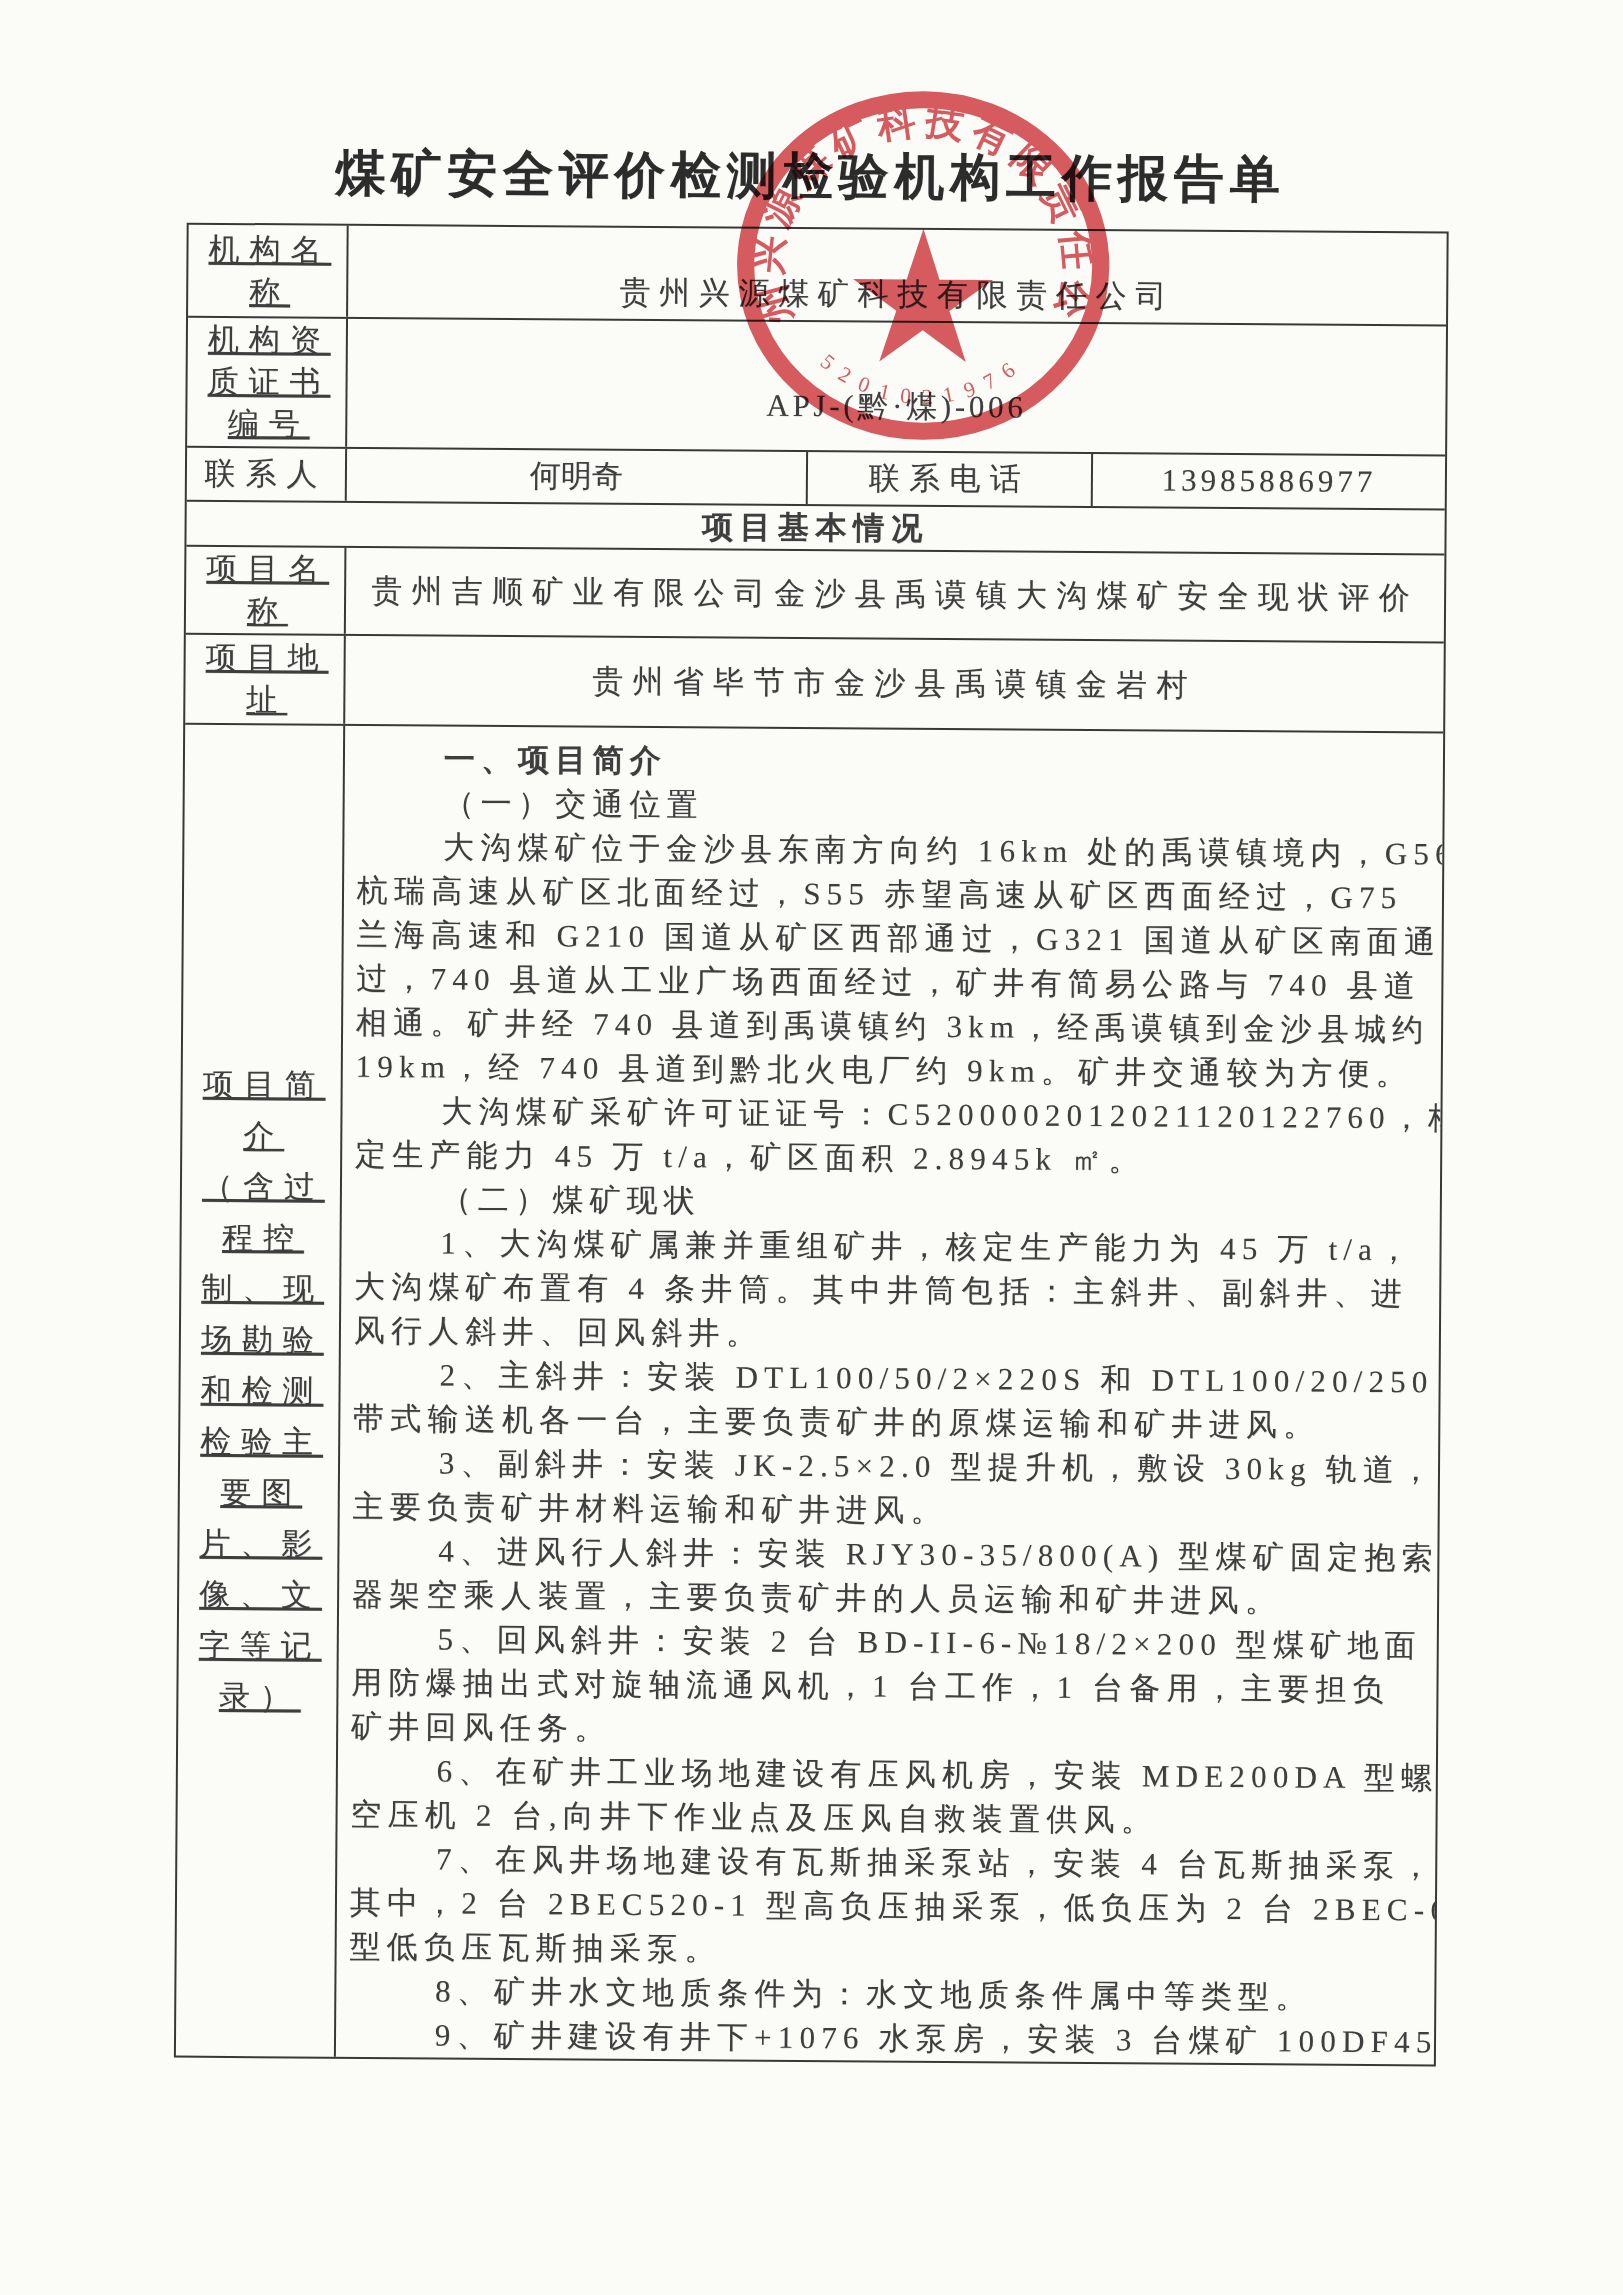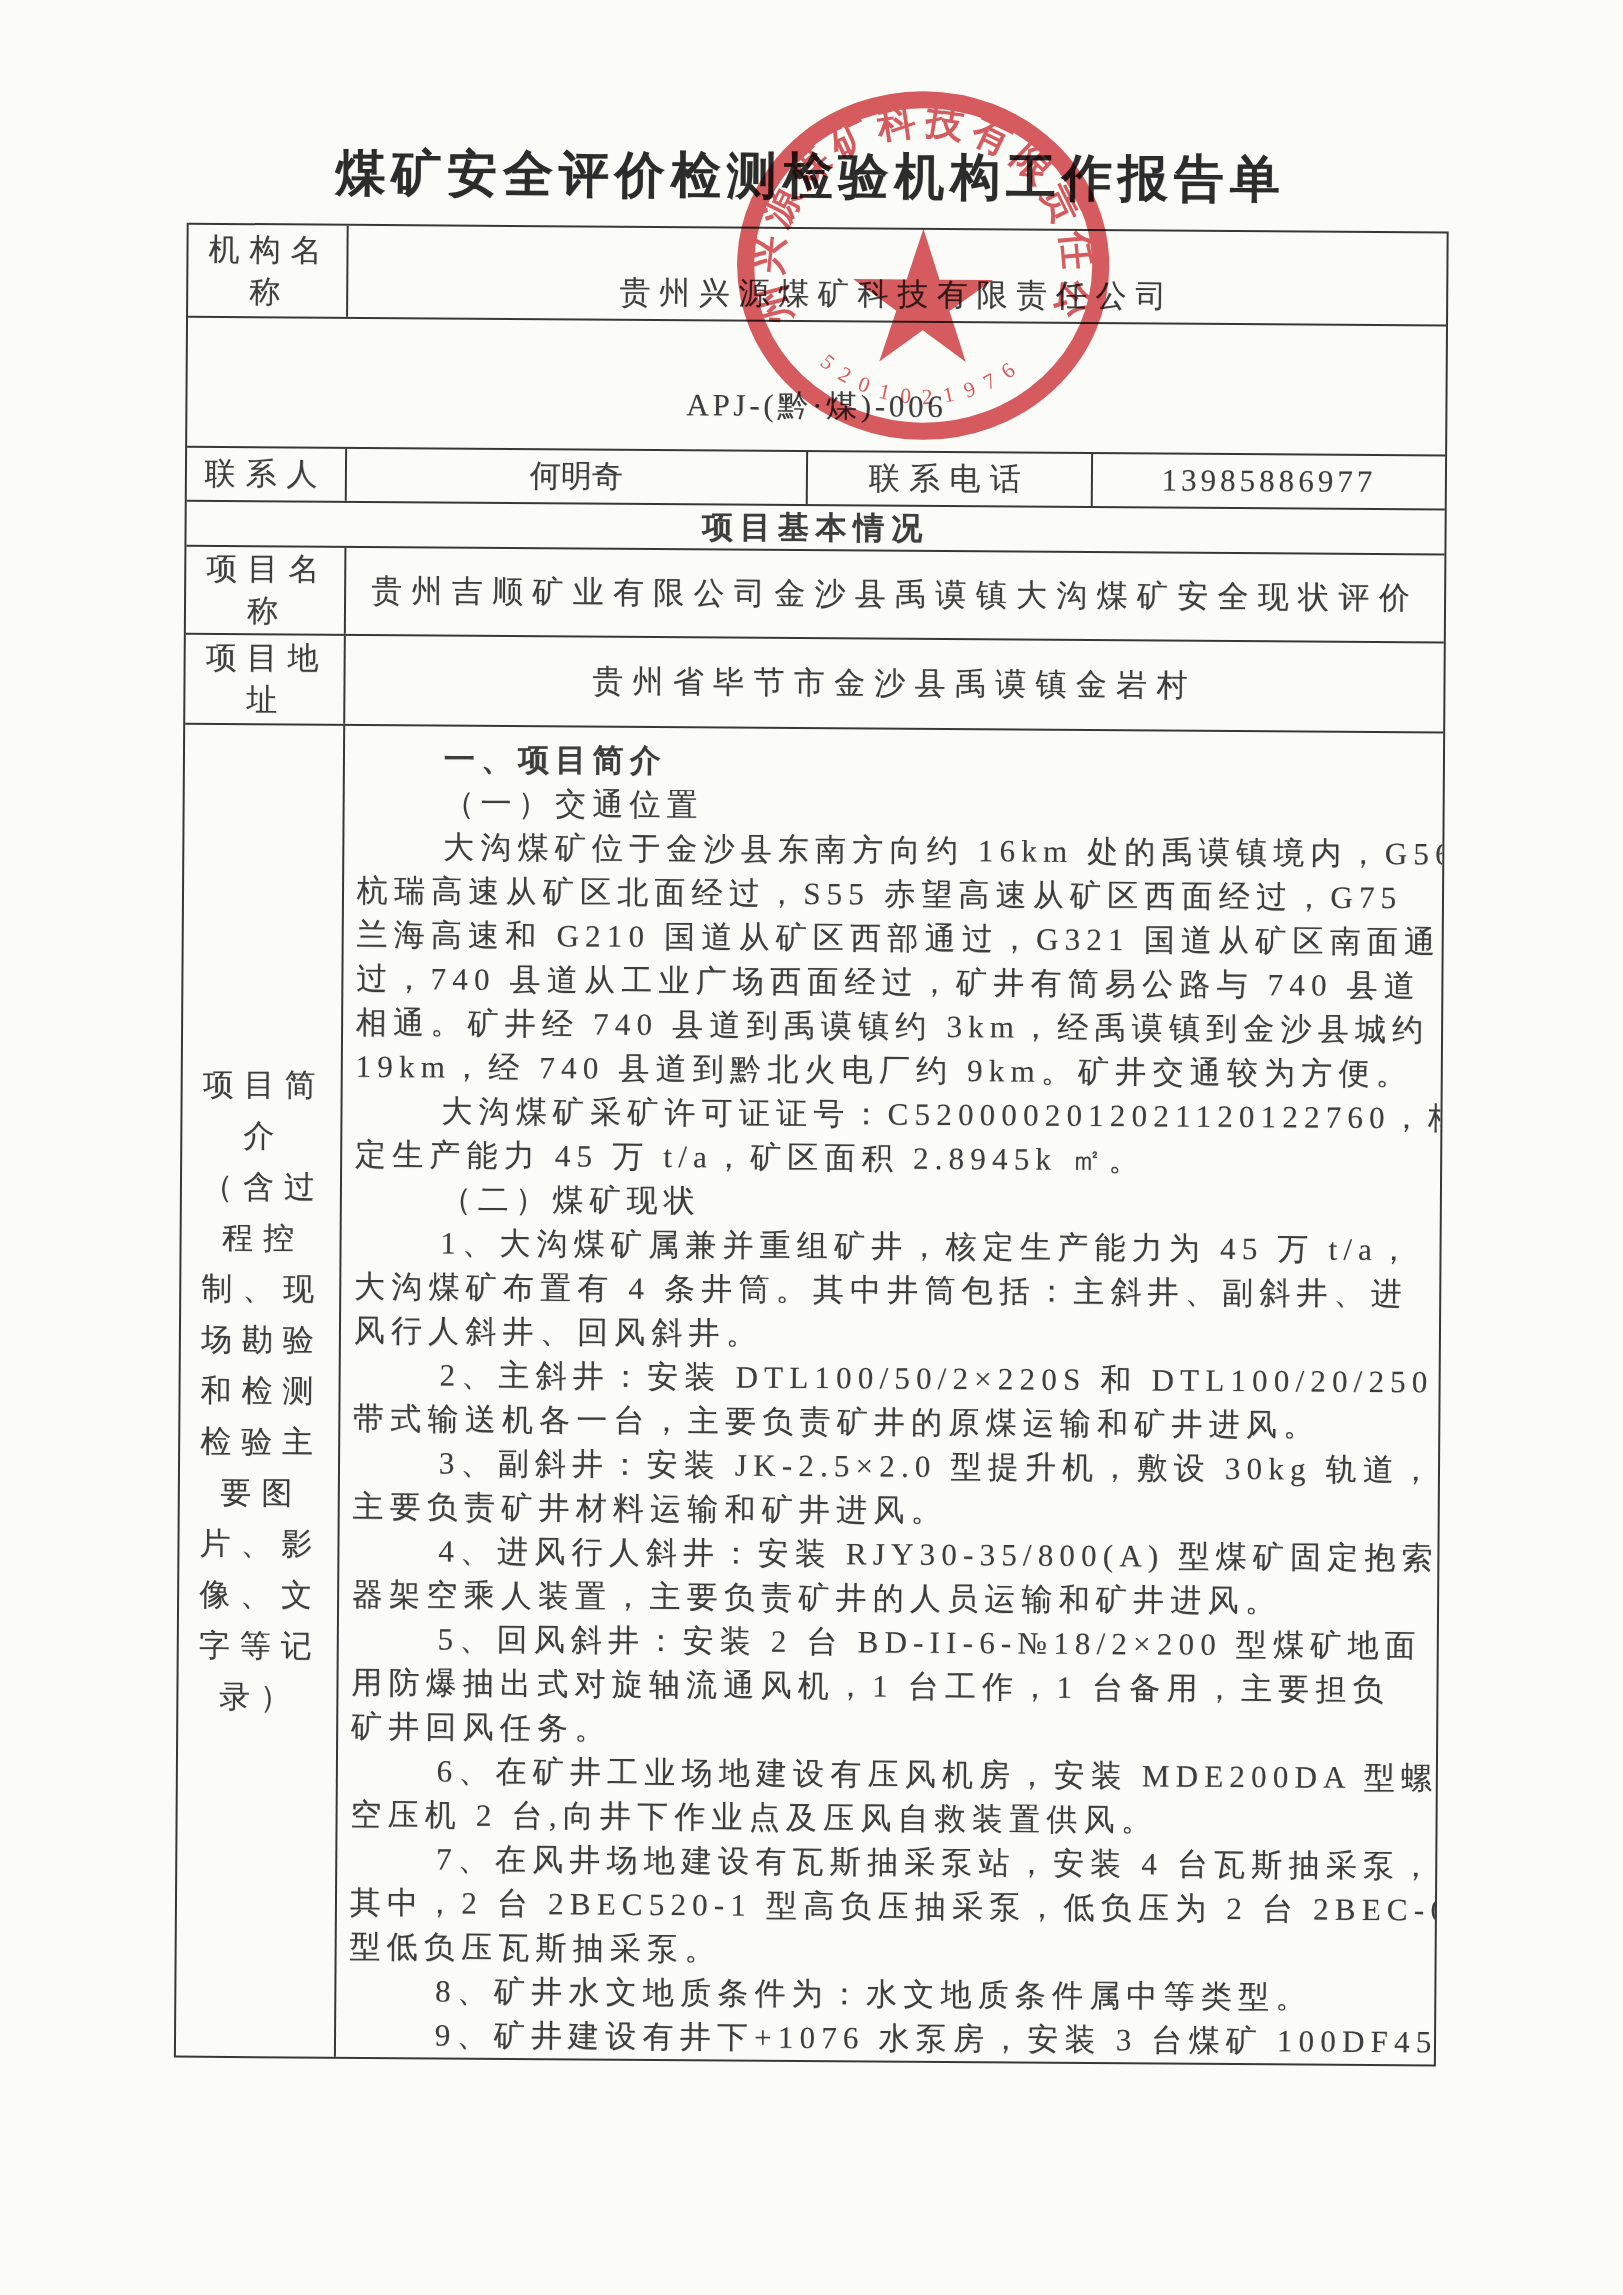--- a/index.html
+++ b/index.html
@@ -36,21 +36,21 @@
   .trow{display:flex;box-sizing:border-box;border-bottom:2.5px solid var(--line,#383838);}
   .trow:last-child{border-bottom:none;flex:1;}
   .r1{height:96px;} .r2{height:134px;} .r3{height:56px;}
   .r4{height:46px;}  .r5{height:91px;} .r6{height:93px;}
 
   .cell{box-sizing:border-box;display:flex;align-items:center;justify-content:center;font-size:31px;}
   .label-cell{
     width:160px;flex:0 0 160px;border-right:2.5px solid var(--line,#383838);
     flex-direction:column;letter-spacing:0.32em;line-height:1.35;
   }
-  .label-line{white-space:nowrap;text-indent:0.16em;}
+  .label-line{white-space:nowrap;text-indent:0.16em;text-decoration:underline;}
   .value-cell{flex:1;letter-spacing:0.28em;white-space:nowrap;}
   .r1 .value-cell{align-items:flex-end;padding-bottom:4.9px;}
   .r2 .value-cell{align-items:flex-end;padding-bottom:22.6px;letter-spacing:0.12em;}
   .r3 .contact-value{flex:0 0 459px;}
   .r3 .phone-label{flex:0 0 287px;border-left:2.5px solid var(--line,#383838);border-right:2.5px solid var(--line,#383838);letter-spacing:0.3em;}
   .r3 .phone-value{flex:1;letter-spacing:0.13em;}
   .r4 .merged{flex:1;font-weight:700;letter-spacing:0.22em;}
   .r5 .value-cell,.r6 .value-cell{letter-spacing:0.3em;}
 
   
@@ -82,20 +82,25 @@
 
     <div class="trow r1">
       <div class="cell label-cell">
           <div class="label-line">机构名</div>
           <div class="label-line">称</div>
         </div>
       <div class="cell value-cell">贵州兴源煤矿科技有限责任公司</div>
     </div>
 
     <div class="trow r2">
+      <div class="cell label-cell">
+          <div class="label-line">机构资</div>
+          <div class="label-line">质证书</div>
+          <div class="label-line">编号</div>
+        </div>
       <div class="cell value-cell">APJ-(黔·煤)-006</div>
     </div>
 
     <div class="trow r3">
       <div class="cell label-cell">联系人</div>
       <div class="cell contact-value">何明奇</div>
       <div class="cell phone-label">联系电话</div>
       <div class="cell phone-value">13985886977</div>
     </div>
 

